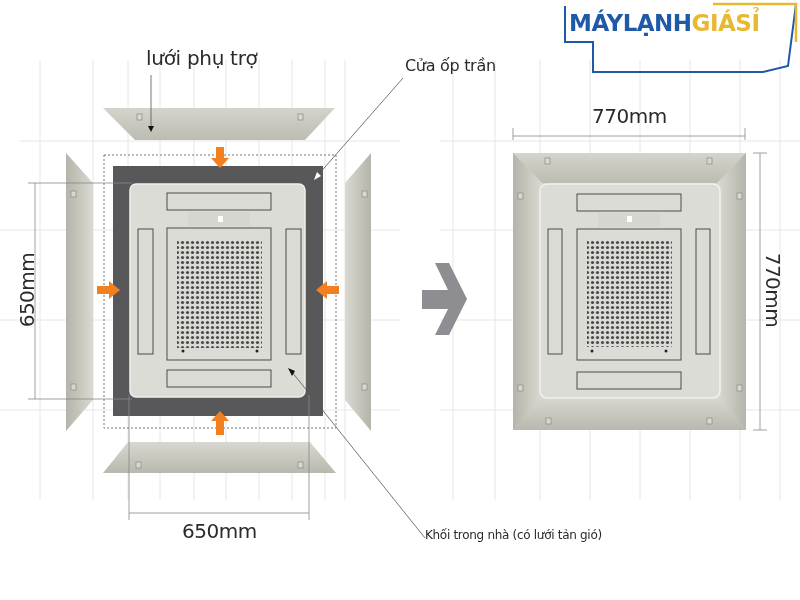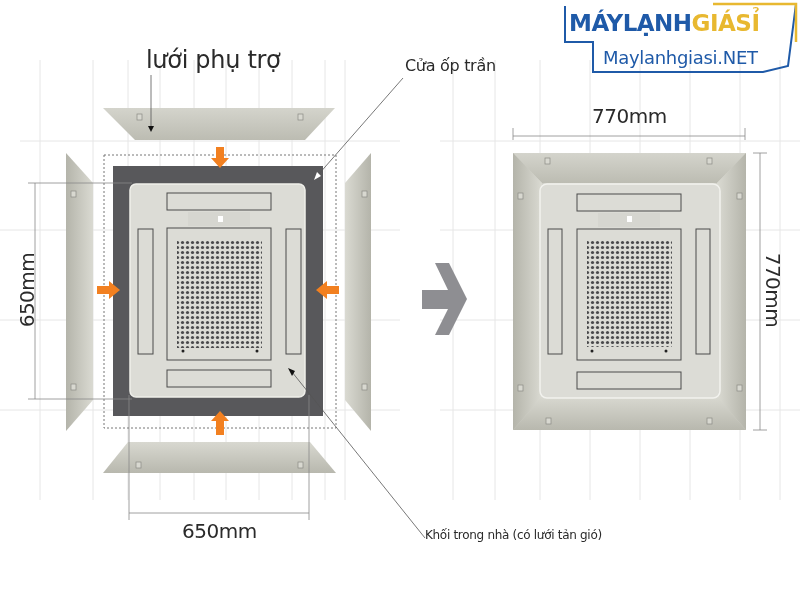--- a/index.html
+++ b/index.html
@@ -1,19 +1,19 @@
 <!DOCTYPE html>
 <html><head>
 <meta charset="utf-8">
 <style>
   html, body { margin: 0; padding: 0; background: #ffffff; }
   body { width: 800px; height: 600px; position: relative; overflow: hidden; font-family: "Liberation Sans", "DejaVu Sans", sans-serif; }
   .canvas { position: absolute; left: 0; top: 0; width: 800px; height: 600px; }
   .label { position: absolute; color: #2a2a2a; white-space: nowrap; font-family: "DejaVu Sans", "Liberation Sans", sans-serif; letter-spacing: -0.3px; }
-  .lbl-grille { left: 146px; top: 46px; font-size: 24px; }
+  .lbl-grille { left: 146px; top: 46px; font-size: 20px; }
   .lbl-panel { left: 405px; top: 56px; font-size: 16px; }
   .lbl-indoor { left: 425px; top: 528px; font-size: 12px; }
   .dim { position: absolute; color: #2a2a2a; font-size: 20px; font-family: "DejaVu Sans", "Liberation Sans", sans-serif; letter-spacing: -0.5px; }
   .dim-bottom { left: 182px; top: 519px; }
   .dim-left { left: -18px; top: 278px; transform: rotate(-90deg); transform-origin: center; width: 90px; text-align: center; }
   .dim-top-right { left: 592px; top: 104px; }
   .dim-right { left: 728px; top: 278px; transform: rotate(90deg); width: 90px; text-align: center; }
   .logo { position: absolute; left: 563px; top: 2px; width: 235px; height: 74px; }
   .logo-top { position: absolute; left: 6px; top: 8px; font-family: "DejaVu Sans", sans-serif; font-weight: bold; font-size: 23px; letter-spacing: -0.5px; }
   .logo-blue { color: #1f5aa8; }
@@ -182,21 +182,20 @@
 </svg>
 
 <div class="logo">
   <svg width="235" height="74" style="position:absolute;left:0;top:0">
     <path d="M2,4 L2,40 L30,40 L30,70 L200,70 L225,64 L233,2" fill="none" stroke="#1f5aa8" stroke-width="2"></path>
     <path d="M150,2 L233,2 L233,40" fill="none" stroke="#e8b830" stroke-width="2.5"></path>
   </svg>
   <div class="logo-top">
     <span class="logo-blue">MÁYLẠNH</span><span class="logo-gold">GIÁSỈ</span>
   </div>
-  <div class="logo-sub">Maylanhgiasi.NET</div>
 </div>
 
 <div class="label lbl-grille">lưới phụ trợ</div>
 <div class="label lbl-panel">Cửa ốp trần</div>
 <div class="label lbl-indoor">Khối trong nhà (có lưới tản gió)</div>
 
 <div class="dim dim-bottom">650mm</div>
 <div class="dim dim-left">650mm</div>
 <div class="dim dim-top-right">770mm</div>
 <div class="dim dim-right">770mm</div>

